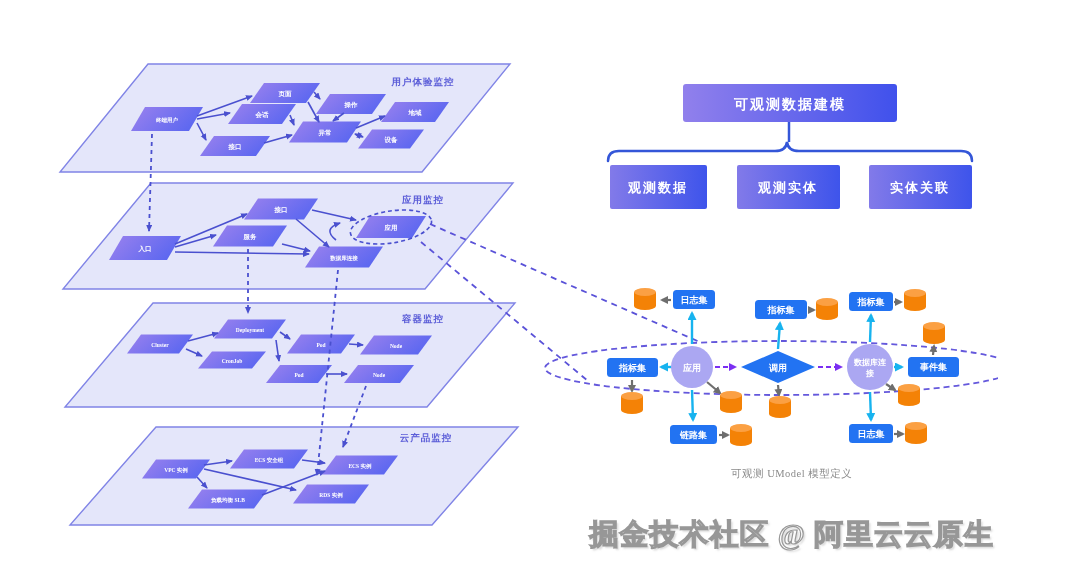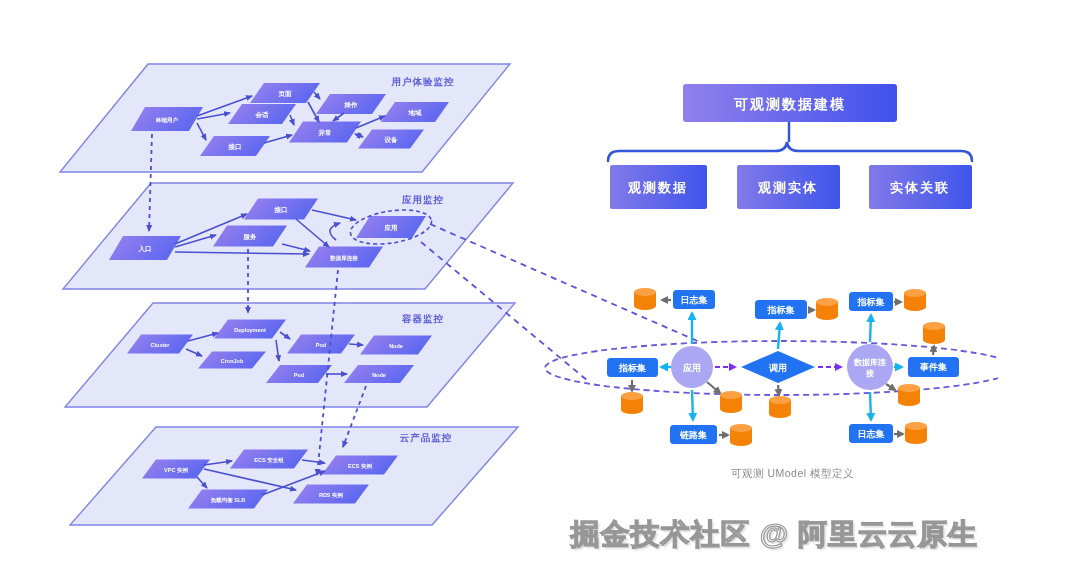--- a/index.html
+++ b/index.html
@@ -1,17 +1,17 @@
 <!DOCTYPE html>
 <html><head>
 <meta charset="utf-8">
 <style>
   html,body{margin:0;padding:0;background:#ffffff;}
   body{font-family:"Liberation Sans","DejaVu Sans",sans-serif;}
-  .stage{position:relative;width:998px;height:567px;background:#ffffff;overflow:hidden;}
+  .stage{position:relative;width:998px;height:567px;background:#ffffff;overflow:hidden;font-family:Liberation Serif, serif;}
   svg text{text-anchor:middle;}
   .plane{fill:rgba(205,210,246,0.55);stroke:#8084e6;stroke-width:1.4;}
   .plane-title{fill:#5c5ed8;font-size:9.5px;font-weight:bold;letter-spacing:1px;}
   .pnode-label{fill:#ffffff;font-size:6.5px;font-weight:600;}
   .pnode-label.sm{font-size:5.5px;}
   .arr{stroke:#4a50cf;stroke-width:1.6;fill:none;}
   .dash{stroke:#4a50cf;stroke-width:1.8;fill:none;stroke-dasharray:4 4;}
   .cone{stroke:#5a52d8;stroke-width:1.8;fill:none;stroke-dasharray:6 5;}
   .ubox{fill:#2273f2;}
   .ubox-label{fill:#ffffff;font-size:9px;font-weight:600;}
@@ -20,21 +20,21 @@
   .circ-label.sm{font-size:8px;}
   .cyan{stroke:#17b3ef;stroke-width:2.4;fill:none;}
   .gray{stroke:#6e6e6e;stroke-width:2.2;fill:none;}
   .purp{stroke:#7b2ff2;stroke-width:2;fill:none;stroke-dasharray:5 3;}
   .bigellipse{fill:none;stroke:#6458dc;stroke-width:1.8;stroke-dasharray:6 4;}
   .ring{fill:none;stroke:#4a50cf;stroke-width:1.6;stroke-dasharray:4 3;}
   .hdr-label{fill:#ffffff;font-size:14px;font-weight:bold;letter-spacing:2px;}
   .child-label{fill:#ffffff;font-size:13px;font-weight:bold;letter-spacing:2px;}
   .bracket{fill:none;stroke:#3456d8;stroke-width:2.5;stroke-linecap:round;}
   .caption{position:absolute;left:731px;top:467px;font-size:10.5px;color:#8a8a8a;letter-spacing:0.5px;}
-  .watermark{position:absolute;right:20px;bottom:12px;font-size:29px;font-weight:bold;
+  .watermark{position:absolute;right:4px;bottom:12px;font-size:29px;font-weight:bold;
              color:#fbfbfb;-webkit-text-stroke:1.2px #979797;
              text-shadow:2px 2px 2px rgba(150,150,150,0.35);letter-spacing:1px;}
 </style>
 </head>
 <body>
 
 <div class="stage">
 <svg width="1080" height="567" viewBox="0 0 1080 567">
   <defs>
     <linearGradient id="gradNode" x1="0" y1="0" x2="1" y2="0.35">

